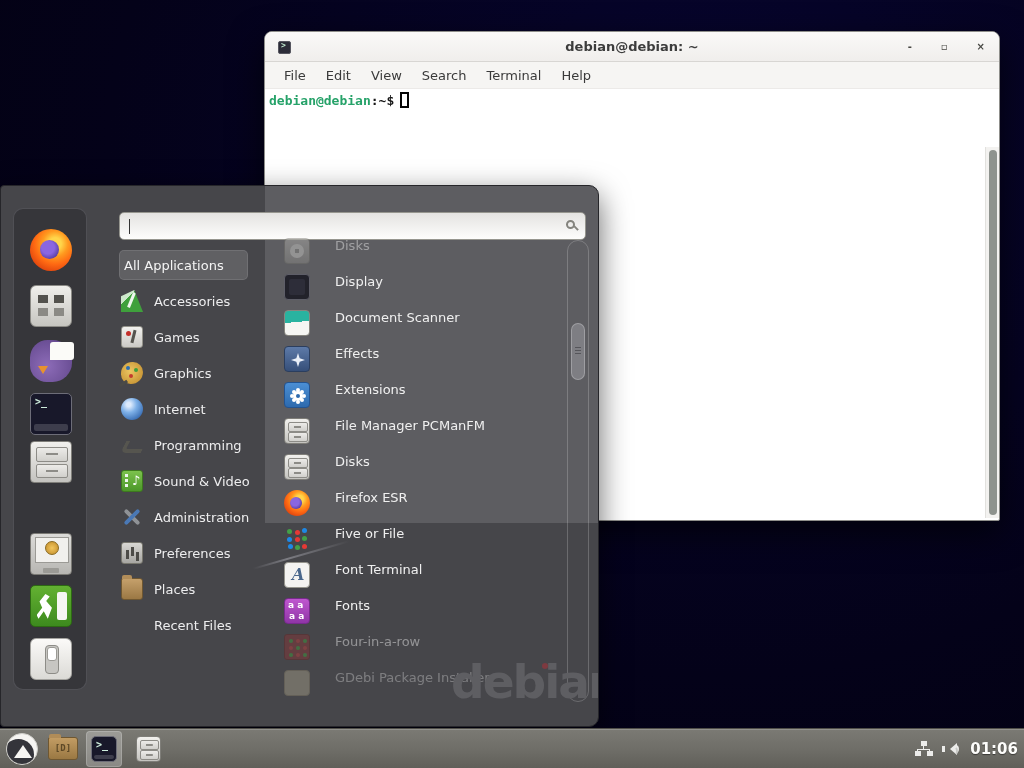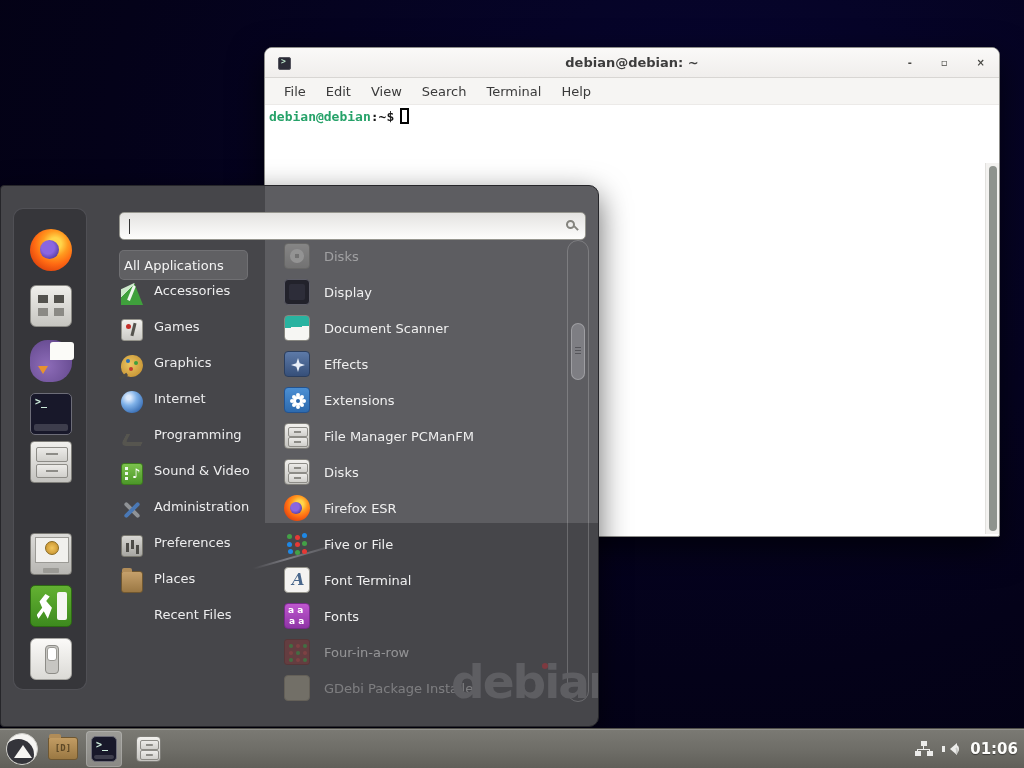--- a/index.html
+++ b/index.html
@@ -3,21 +3,21 @@
 <meta charset="utf-8">
 <style>
   *{margin:0;padding:0;box-sizing:border-box}
   html,body{width:1024px;height:768px;overflow:hidden}
   body{font-family:"DejaVu Sans",sans-serif;position:relative;background:#050320}
 
   
   .desktop{position:absolute;inset:0;background:radial-gradient(ellipse at 70% 20%,#070530 0%,#040219 60%,#02010f 100%)}
 
   
-  .term-win{position:absolute;left:264px;top:47px;width:736px;height:490px;background:#fff;
+  .term-win{position:absolute;left:264px;top:31px;width:736px;height:490px;background:#fff;
     border:1px solid #8f8f8b;border-radius:8px 8px 2px 2px;box-shadow:0 12px 34px rgba(0,0,0,.65);z-index:1}
   .term-titlebar{position:relative;height:30px;background:linear-gradient(#faf9f8,#f0eeec);
     border-radius:7px 7px 0 0;border-bottom:1px solid #d8d6d3;display:flex;align-items:center}
   .term-title{position:absolute;left:0;right:0;text-align:center;font-size:13px;font-weight:bold;color:#3c3c3c}
   .win-ic{position:absolute;left:13px;top:9px;width:13px;height:13px;background:#2c2c38;border:1px solid #56565f;border-radius:2px}
   .win-ic::before{content:">";position:absolute;left:2px;top:-1px;font:bold 8px "DejaVu Sans Mono",monospace;color:#bfe8cd}
   .term-controls{position:absolute;right:10px;top:0;height:30px;display:flex;align-items:center;gap:21px;z-index:2}
   .tc-btn{font-size:10px;font-weight:bold;color:#474743;line-height:1;cursor:default;padding:2px 4px}
   .term-menubar{height:27px;background:#f6f5f3;border-bottom:1px solid #eceae8;display:flex;align-items:center;padding-left:9px}
   .tm-item{font-size:13px;color:#3a3a3a;padding:3px 10px}
@@ -50,28 +50,28 @@
   .search-caret{position:absolute;left:9px;top:6px;width:1px;height:15px;background:#333}
   .search-mag{position:absolute;right:10px;top:7px;width:9px;height:9px;border:2px solid #84847e;border-radius:50%}
   .search-mag::after{content:"";position:absolute;right:-4px;bottom:-4px;width:2px;height:6px;background:#84847e;transform:rotate(-45deg)}
 
   .all-apps{position:absolute;left:118px;top:64px;width:129px;height:30px;background:rgba(255,255,255,.14);
     border:1px solid rgba(255,255,255,.10);border-radius:5px;display:flex;align-items:center;padding-left:4px;
     font-size:13px;color:#f4f4f4}
 
   
   .cats{position:absolute;left:120px;top:97px;width:160px}
-  .cat-row{height:36px;display:flex;gap:11px}
+  .cat-row{height:36px;display:flex;align-items:center;gap:11px}
   .cat-label{font-size:13px;color:#ededee;white-space:nowrap}
   .cat-ic{width:22px;height:22px;position:relative;flex:none}
   .cat-spacer{width:22px;flex:none}
 
   
   .apps{position:absolute;left:283px;top:52px;width:282px;height:468px;overflow:hidden}
-  .app-row{height:36px;display:flex;align-items:center;gap:14px}
+  .app-row{height:36px;display:flex;gap:25px}
   .app-label{font-size:13px;color:#f0f0f0;white-space:nowrap}
   .app-row.dim{opacity:.45}
   .app-row.dimmer{opacity:.32}
   .app-ic{width:26px;height:26px;position:relative;flex:none;border-radius:4px}
 
   
   .m-scroll{position:absolute;left:566px;top:54px;width:22px;height:462px;border:1px solid rgba(255,255,255,.20);border-radius:11px}
   .m-thumb{position:absolute;left:3px;top:82px;width:14px;height:57px;background:#7e7e83;border:1px solid rgba(255,255,255,.25);border-radius:7px}
   .m-thumb::before{content:"";position:absolute;left:3px;top:23px;width:6px;height:1px;background:#55555a;box-shadow:0 3px 0 #55555a,0 6px 0 #55555a}
 

